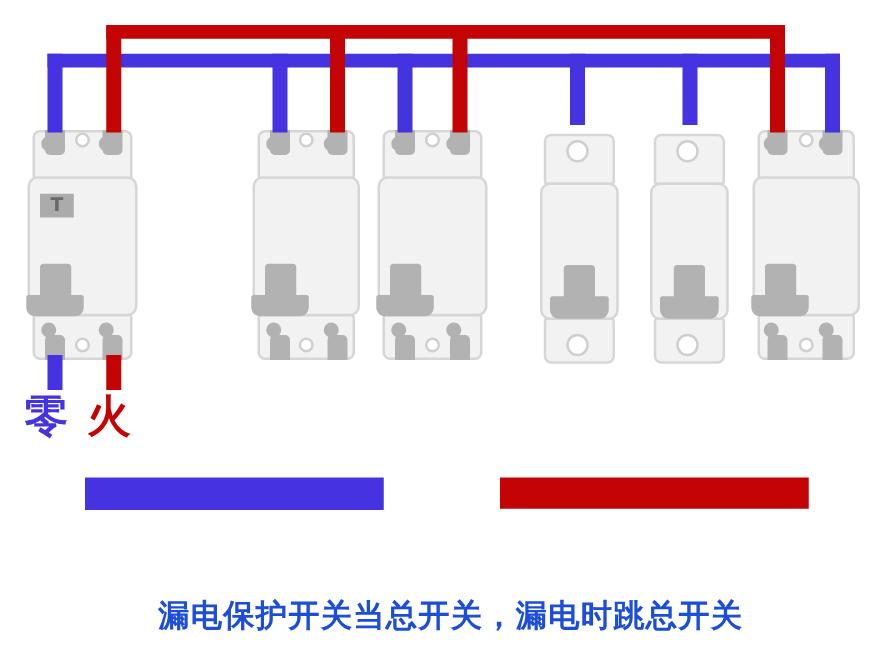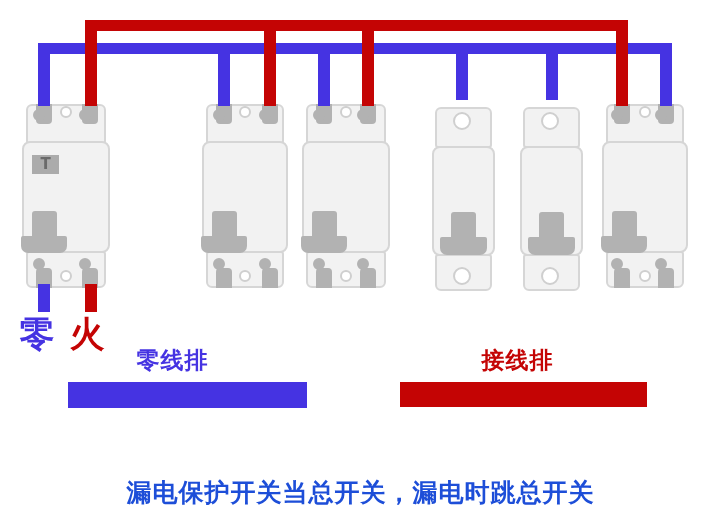--- a/index.html
+++ b/index.html
@@ -113,20 +113,18 @@
       <div class="wire" style="left: 85px; top: 20px; width: 12px; height: 86px; background: rgb(196, 4, 4);"></div>
       <div class="wire" style="left: 264px; top: 20px; width: 12px; height: 86px; background: rgb(196, 4, 4);"></div>
       <div class="wire" style="left: 362px; top: 20px; width: 12px; height: 86px; background: rgb(196, 4, 4);"></div>
       <div class="wire" style="left: 616px; top: 20px; width: 12px; height: 86px; background: rgb(196, 4, 4);"></div>
       <div class="wire" style="left: 85px; top: 284px; width: 12px; height: 28px; background: rgb(196, 4, 4);"></div>
     </div>
 
   <div class="txt lbl-wire" style="left: 15px; top: 314px; width: 44px; z-index: 4; color: rgb(69, 51, 226);">零</div>
   <div class="txt lbl-wire" style="left: 65px; top: 314px; width: 44px; z-index: 4; color: rgb(196, 4, 4);">火</div>
 
-  <div class="txt lbl-bar" style="left: 100px; top: 347px; width: 145px; z-index: 4; color: rgb(69, 51, 226);">零线排</div>
-  <div class="txt lbl-bar" style="left: 445px; top: 347px; width: 145px; z-index: 4; color: rgb(196, 4, 4);">接线排</div>
 
   <div class="bar" style="left: 68px; top: 382px; width: 239px; height: 26px; z-index: 4; background: rgb(69, 51, 226);"></div>
   <div class="bar" style="left: 400px; top: 382px; width: 247px; height: 25px; z-index: 4; background: rgb(196, 4, 4);"></div>
 
   <div class="txt caption" style="left: 20px; top: 479px; width: 681px; z-index: 4; color: #1d4ed8;">漏电保护开关当总开关，漏电时跳总开关</div>
 </div>
 
 </body></html>

